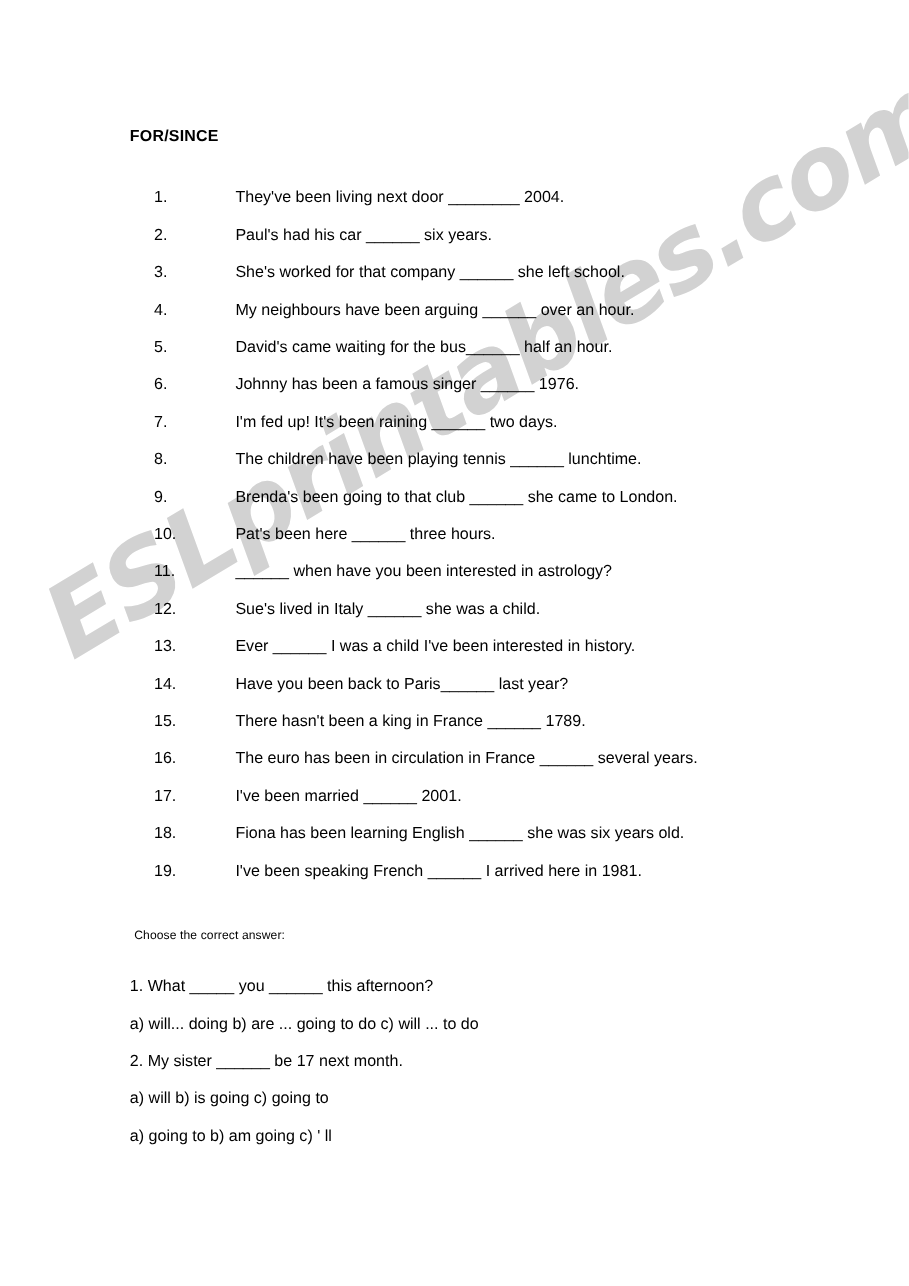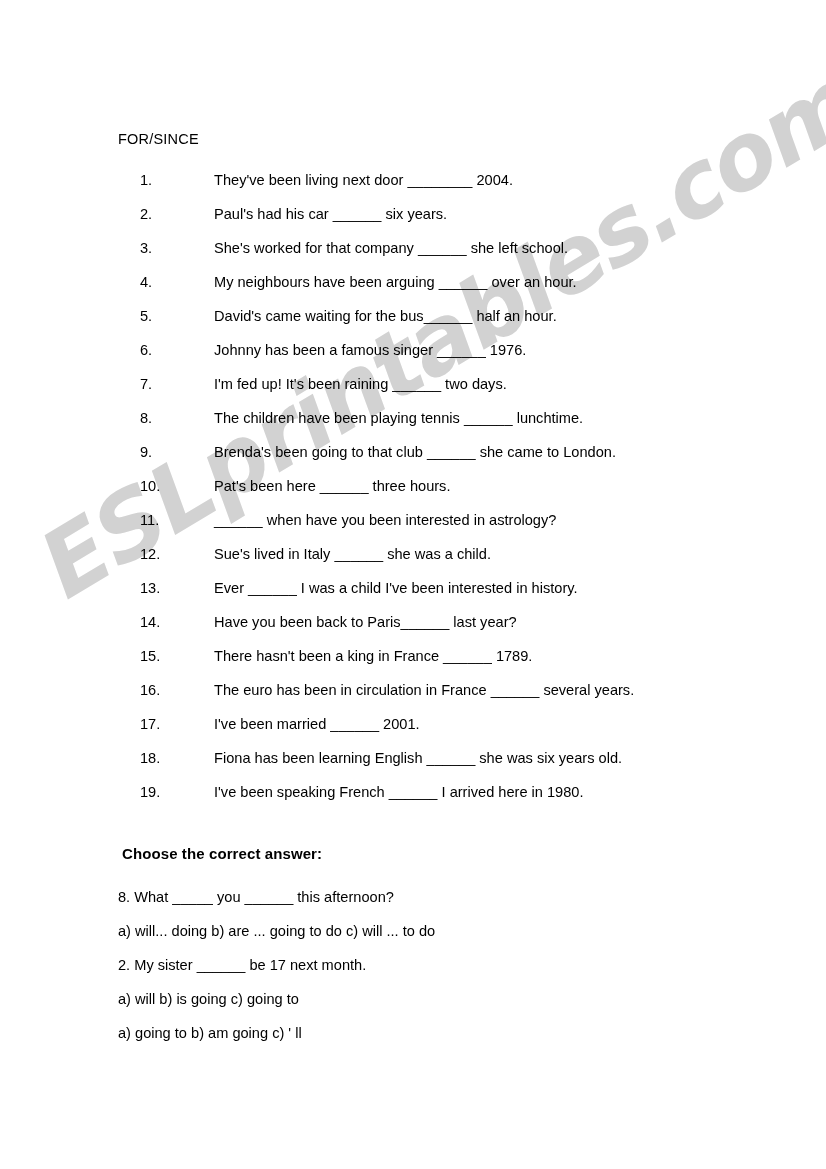--- a/index.html
+++ b/index.html
@@ -50,23 +50,23 @@
     left: 0;
     top: 0;
     width: 826px;
     height: 1169px;
     z-index: 10;
   }
 
   .page-title {
     position: absolute;
     left: 118px;
-    top: 131px;
+    top: 116px;
     font-size: 14.5px;
-    font-weight: normal;
+    font-weight: bold;
     letter-spacing: 0.2px;
     white-space: nowrap;
   }
 
   
   #fill-list {
     position: absolute;
     left: 140px;
     top: 163px;
     width: 650px;
@@ -88,22 +88,22 @@
   .fill-text {
     display: inline-block;
     margin-left: 44px;
   }
 
   
   .section-title {
     position: absolute;
     left: 122px;
     top: 845px;
-    font-size: 15px;
-    font-weight: bold;
+    font-size: 11px;
+    font-weight: normal;
     letter-spacing: 0.1px;
     white-space: nowrap;
   }
   #mc-block {
     position: absolute;
     left: 118px;
     top: 880px;
     width: 660px;
   }
   .mc-line {
@@ -176,27 +176,27 @@
     <li class="fill-item">
       <span class="fill-num">16.</span><span class="fill-text">The euro has been in circulation in France ______  several years.</span>
     </li>
     <li class="fill-item">
       <span class="fill-num">17.</span><span class="fill-text">I've been married ______  2001.</span>
     </li>
     <li class="fill-item">
       <span class="fill-num">18.</span><span class="fill-text">Fiona has been learning English ______   she was six years old.</span>
     </li>
     <li class="fill-item">
-      <span class="fill-num">19.</span><span class="fill-text">I've been speaking French ______   I arrived here in 1980.</span>
+      <span class="fill-num">19.</span><span class="fill-text">I've been speaking French ______   I arrived here in 1981.</span>
     </li>
   </ol>
 
   <div class="section-title">Choose the correct answer:</div>
 
   <div id="mc-block">
-    <div class="mc-line">8. What _____ you ______ this afternoon?</div>
+    <div class="mc-line">1. What _____ you ______ this afternoon?</div>
     <div class="mc-line mc-options">a) will... doing   b) are ...  going to do   c) will ...  to do</div>
     <div class="mc-line">2. My sister ______ be 17 next month.</div>
     <div class="mc-line mc-options">a) will   b) is going   c) going to</div>
     <div class="mc-line mc-options">a) going to   b) am going   c) ' ll</div>
   </div>
 
 </div>
 
 </body></html>

